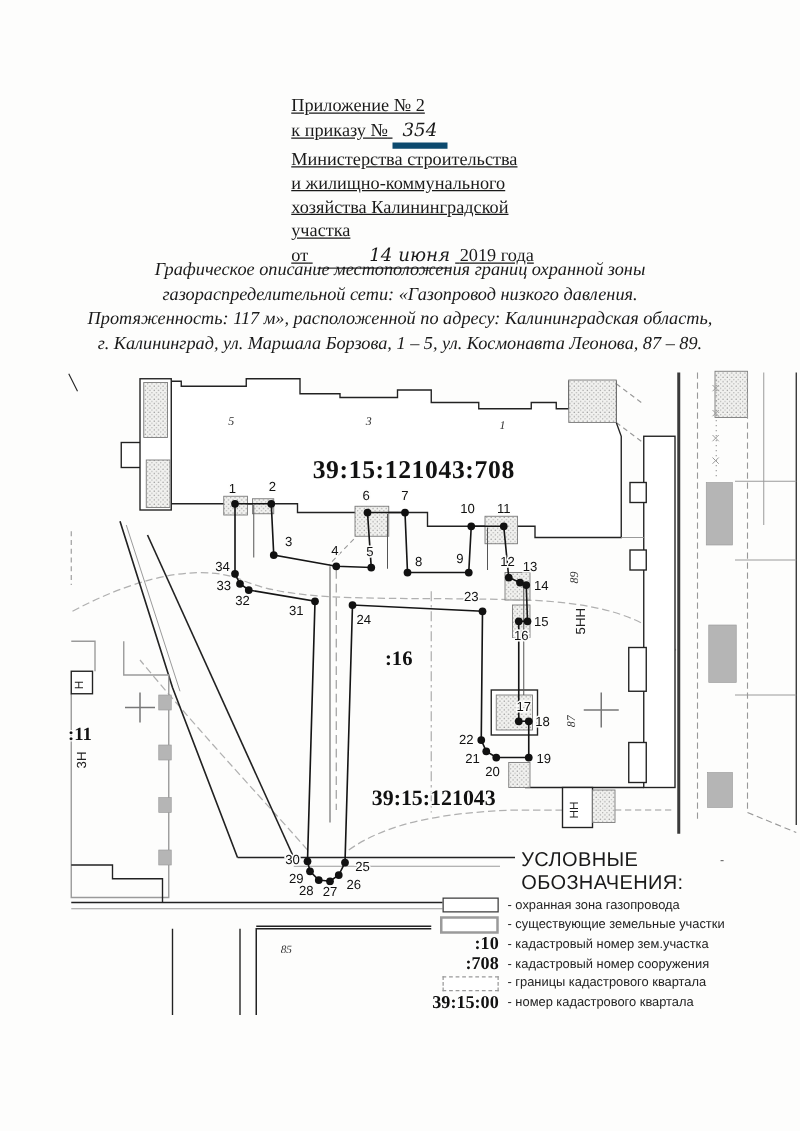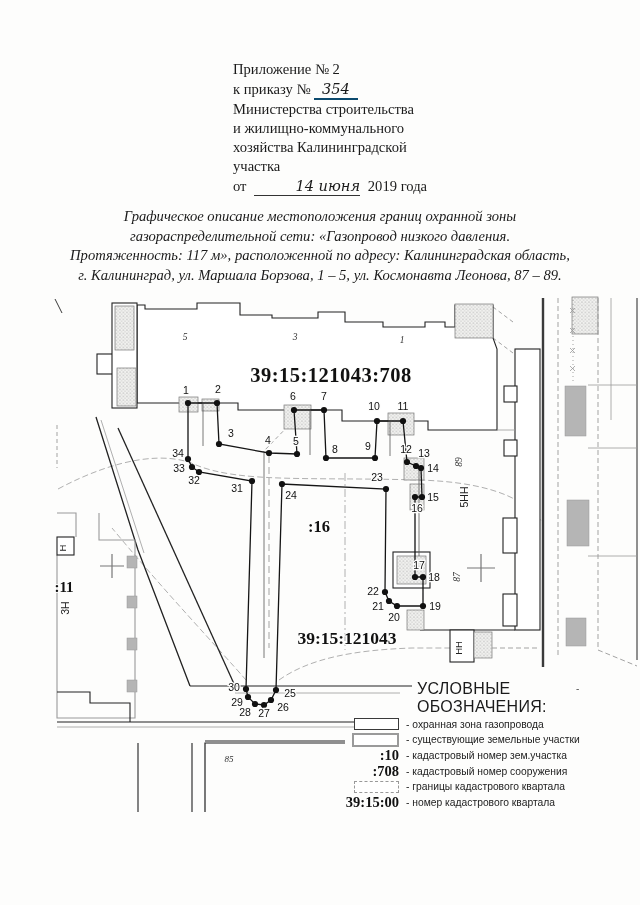--- a/index.html
+++ b/index.html
@@ -1,21 +1,21 @@
 <!DOCTYPE html>
 <html><head>
 <meta charset="utf-8">
 <style>
   html,body{margin:0;padding:0;background:#ffffff;}
   #page{position:relative;width:640px;height:905px;background:#fdfdfc;overflow:hidden;
         font-family:"Liberation Serif",serif;color:#1a1a1a;}
   
-  #header{position:absolute;left:233px;top:60px;width:300px;font-size:14.6px;line-height:19px;}
+  #header{position:absolute;left:233px;top:76px;width:300px;font-size:14.6px;line-height:19px;text-decoration:underline;}
   .hand{font-style:italic;font-family:"DejaVu Serif",serif;}
-  .hand-ul{display:inline-block;border-bottom:2px solid #0c4a6e;padding:0 8px;transform:translateY(0);}
+  .hand-ul{display:inline-block;border-bottom:5px solid #0c4a6e;padding:0 8px;transform:translateY(0);}
   .date-ul{display:inline-block;width:106px;text-align:right;border-bottom:1px solid #333;margin:0 4px;}
   
   #desc{position:absolute;left:18px;top:207px;width:604px;text-align:center;
         font-size:14.6px;line-height:19.5px;font-style:italic;}
   
   #map-svg{position:absolute;left:0;top:0;width:640px;height:905px;}
   .blk{stroke:#222;stroke-width:1.1;fill:#fff;}
   .blkl{stroke:#222;stroke-width:1.1;fill:none;}
   .thick{stroke:#3a3a3a;stroke-width:2.4;fill:none;}
   .gray{stroke:#9a9a9a;stroke-width:1.1;fill:none;}

